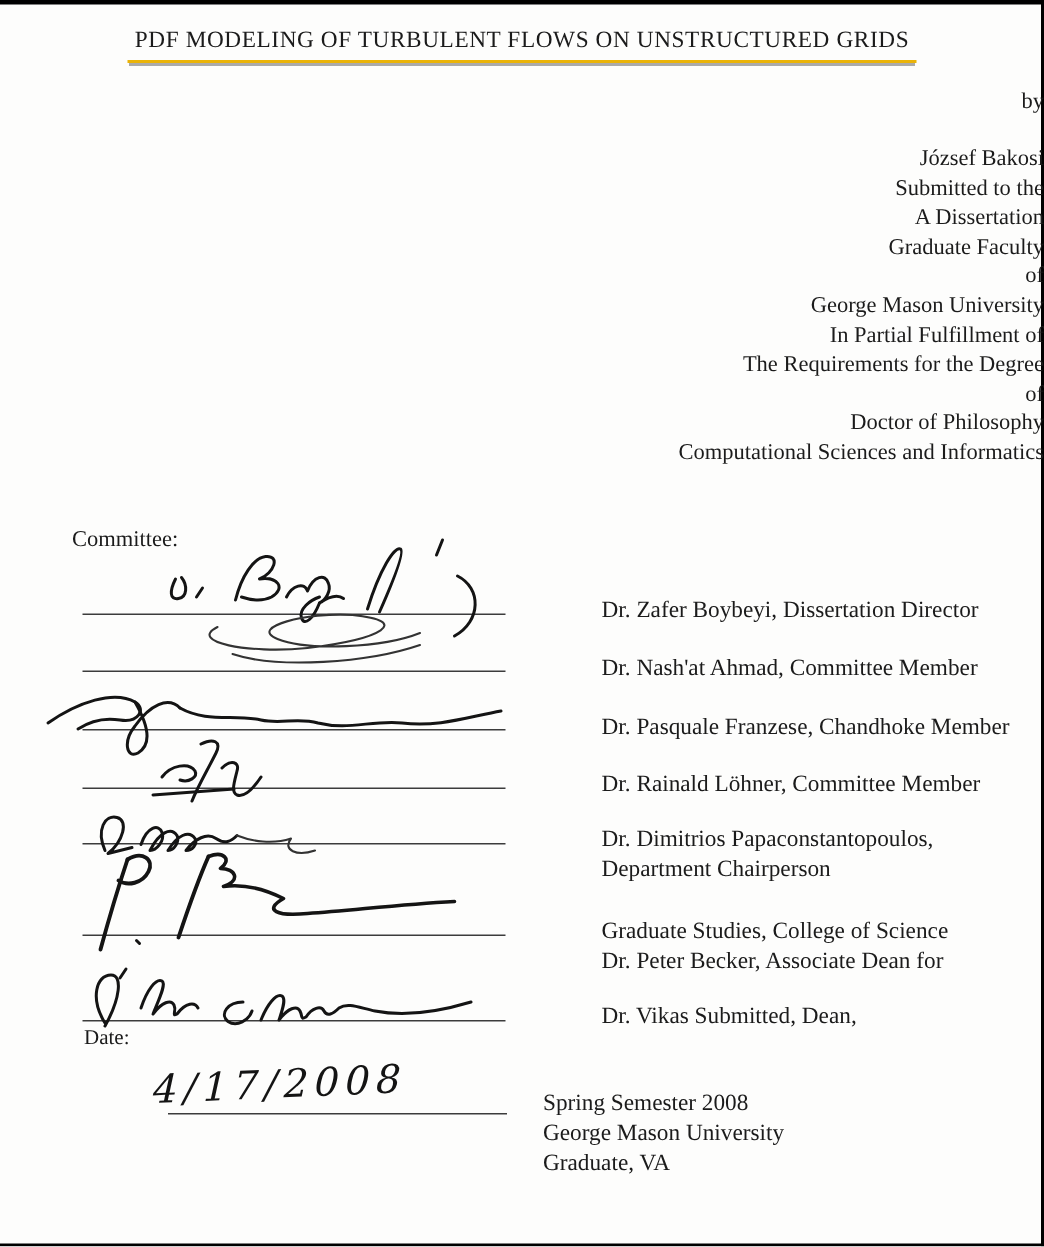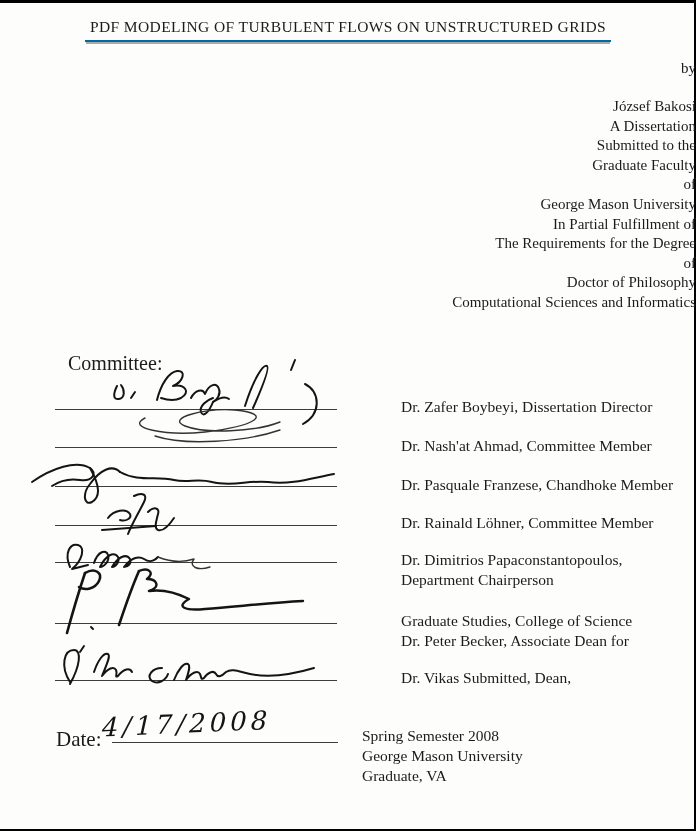--- a/index.html
+++ b/index.html
@@ -14,30 +14,30 @@
   }
   .edge{position:absolute;background:#000;}
   .edge-top{top:0;left:0;width:696px;height:3px;}
   .edge-bottom{top:829px;left:0;width:696px;height:2px;}
   .edge-right{top:0;left:694px;width:2px;height:831px;}
   .title-row{position:absolute;top:18px;left:0;width:100%;text-align:center;}
   .title{
     display:inline-block;
     font-size:15.5px;letter-spacing:.4px;
     padding:0 5px 4px 5px;
-    border-bottom:2px solid #0369a1;
+    border-bottom:2px solid #eab308;
     box-shadow:0 3px 0 -1px #aaa;
   }
   .byline{position:absolute;top:60px;left:0;width:100%;text-align:right;font-size:15px;}
   .preamble{position:absolute;top:97px;left:0;width:100%;text-align:right;font-size:15px;line-height:19.6px;}
-  .committee-heading{position:absolute;left:68px;top:352px;font-size:20px;}
+  .committee-heading{position:absolute;left:48px;top:352px;font-size:15px;}
   .sig-line{position:absolute;left:55px;width:282px;height:0;border-top:1.5px solid #3c3c3c;}
   .member-label{position:absolute;left:362px;width:330px;font-size:15.5px;line-height:20px;margin-left:39px;}
   .footer-block{position:absolute;left:362px;top:726px;font-size:15.5px;line-height:20px;}
-  .date-label{position:absolute;left:56px;top:727px;font-size:21px;}
+  .date-label{position:absolute;left:56px;top:685px;font-size:14px;}
   .date-line{position:absolute;left:112px;top:742px;width:226px;height:0;border-top:1.5px solid #3c3c3c;}
   .date-value{
     position:absolute;left:102px;top:708px;width:200px;
     font-family:"DejaVu Serif",serif;
     font-size:26px;font-style:italic;letter-spacing:4px;
     color:#141414;
     transform:rotate(-2.5deg) skewX(-4deg);
     white-space:nowrap;
   }
   .sig{position:absolute;}
@@ -54,22 +54,22 @@
   <div class="edge edge-right"></div>
 
   <div class="title-row">
     <span class="title">PDF MODELING OF TURBULENT FLOWS ON UNSTRUCTURED GRIDS</span>
   </div>
 
   <div class="byline">by</div>
 
   <div class="preamble">
     <div>József Bakosi</div>
+    <div>Submitted to the</div>
     <div>A Dissertation</div>
-    <div>Submitted to the</div>
     <div>Graduate Faculty</div>
     <div>of</div>
     <div>George Mason University</div>
     <div>In Partial Fulfillment of</div>
     <div>The Requirements for the Degree</div>
     <div>of</div>
     <div>Doctor of Philosophy</div>
     <div>Computational Sciences and Informatics</div>
   </div>
 

